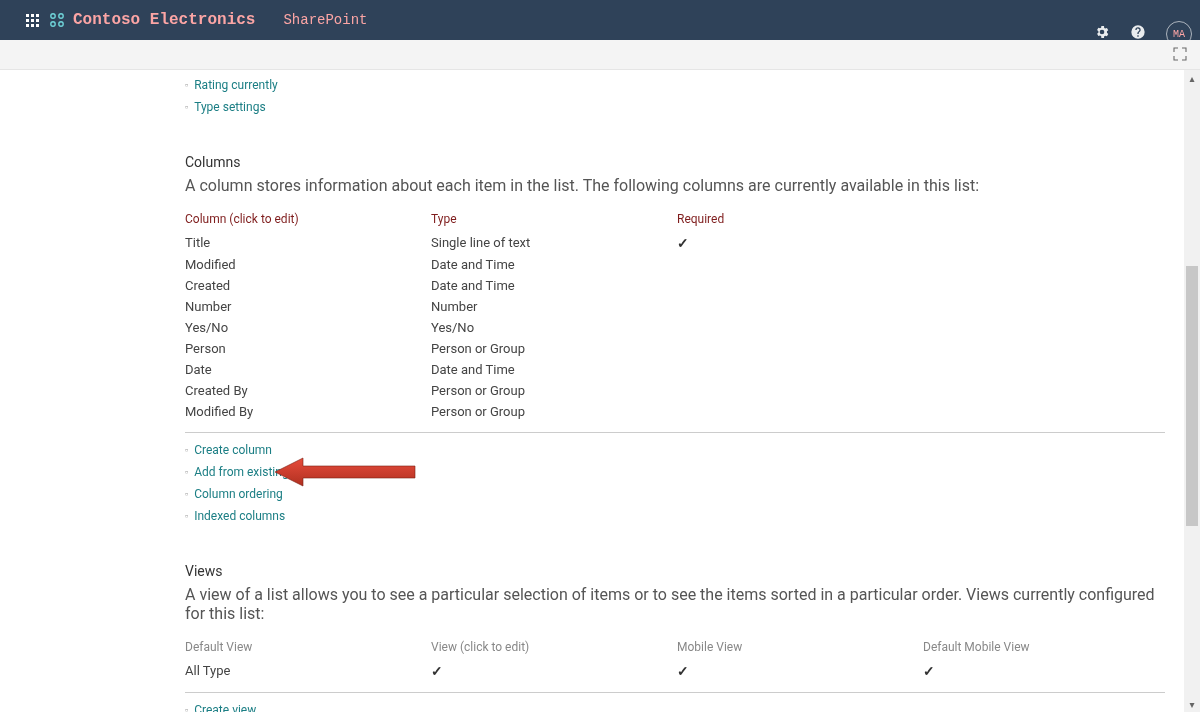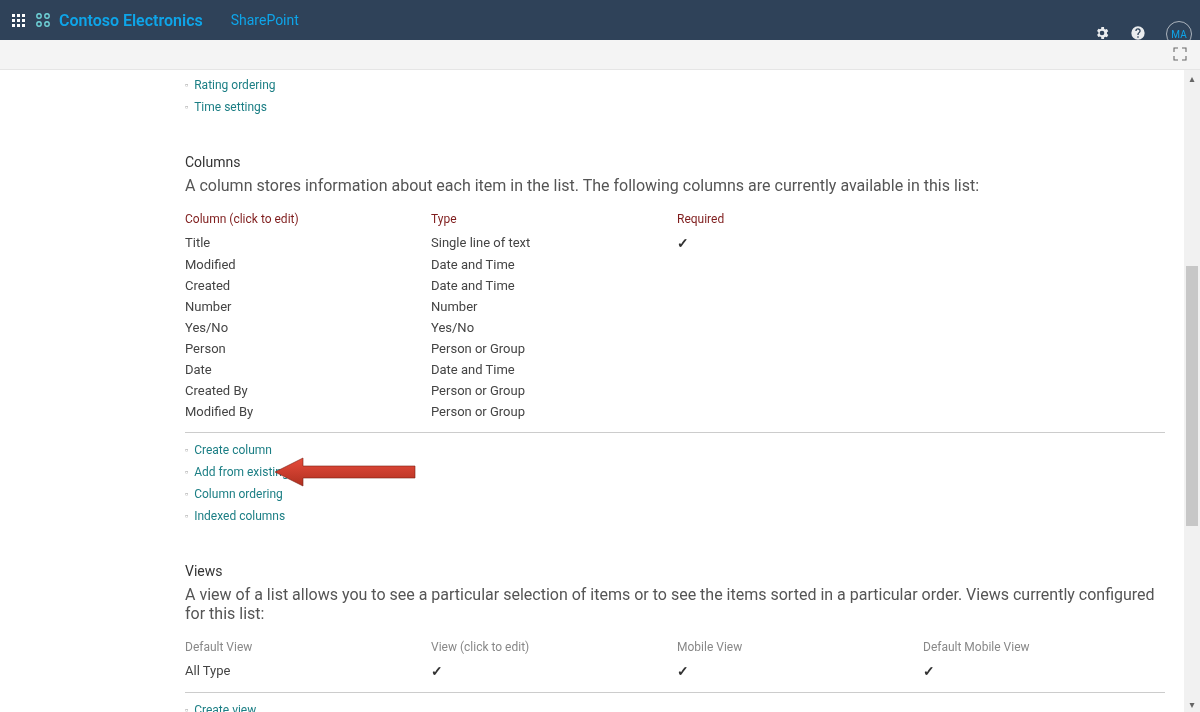--- a/index.html
+++ b/index.html
@@ -11,25 +11,26 @@
     width: 1200px;
     height: 712px;
     overflow: hidden;
     position: relative;
   }
 
   
   .header {
     height: 40px;
     background: #2f4259;
-    color: #0ea5e9;
+    color: #fca5a5;
     display: flex;
     align-items: center;
-    padding: 0 8px;
+    padding: 0 22px;
     position: relative;
+    font-family: Liberation Mono, monospace;
   }
   .waffle {
     display: grid;
     grid-template-columns: repeat(3, 3px);
     grid-template-rows: repeat(3, 3px);
     gap: 2px;
     margin: 0 10px 0 4px;
     cursor: pointer;
   }
   .waffle span { background: #fff; width: 3px; height: 3px; }
@@ -254,25 +255,25 @@
       </svg>
   </span>
 </div>
 
 <div class="scroll-area">
   <div class="content">
 
     <div id="top-links-host">
         <div class="link-item">
           <span class="bullet">▫</span>
-          <a class="link">Rating ordering</a>
-        </div>
-        <div class="link-item">
-          <span class="bullet">▫</span>
-          <a class="link">Time settings</a>
+          <a class="link">Rating currently</a>
+        </div>
+        <div class="link-item">
+          <span class="bullet">▫</span>
+          <a class="link">Type settings</a>
         </div>
       </div>
 
     <div class="section-title">Columns</div>
     <div class="section-desc">A column stores information about each item in the list. The following columns are currently available in this list:</div>
 
     <div class="col-table">
       <div class="col-row col-header">
         <div>Column (click to edit)</div>
         <div>Type</div>

